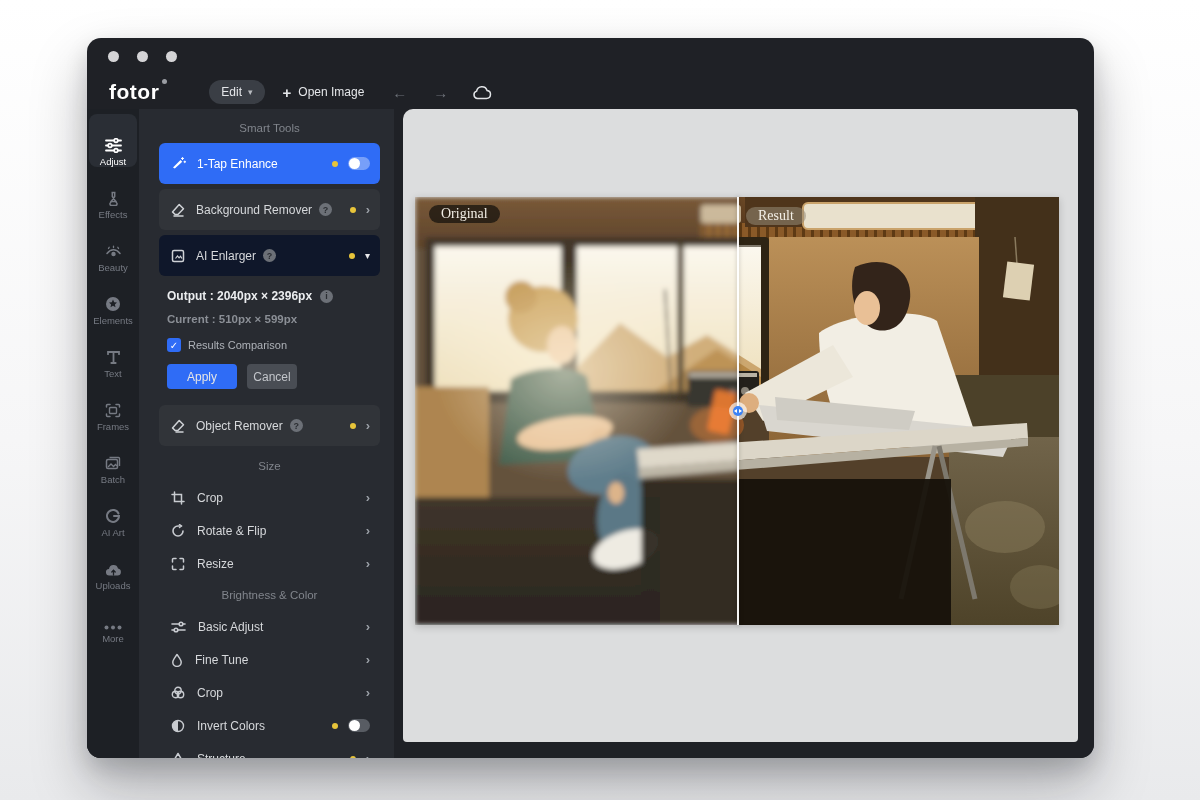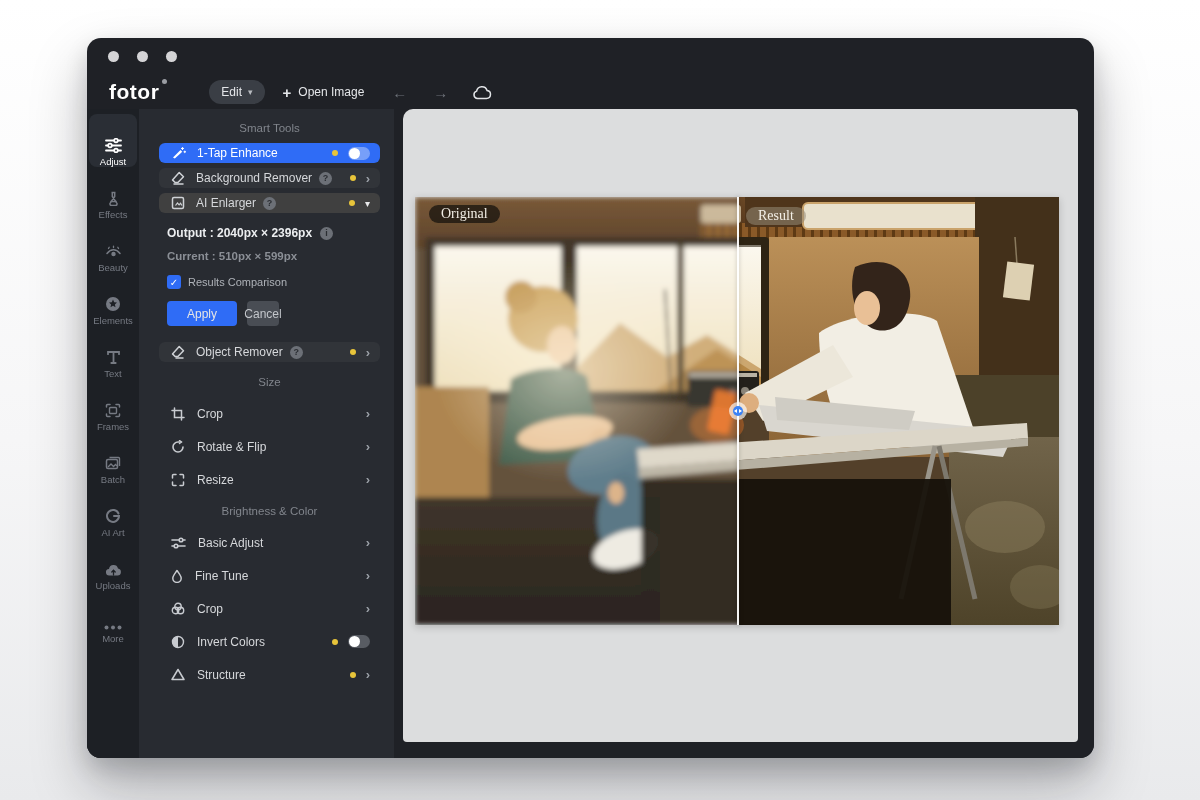--- a/index.html
+++ b/index.html
@@ -33,26 +33,26 @@
   .main { display:flex; height:649px; background:#1f2126; }
   
   .rail { width:52px; background:#1d2025; display:flex; flex-direction:column; padding-top:5px; flex-shrink:0; }
   .rail-item { height:53px; display:flex; flex-direction:column; align-items:center; justify-content:flex-end;
     gap:3px; color:#767a83; cursor:pointer; font-size:9.5px; }
   .rail-item.active { color:#ffffff; background:#2a2e35; border-radius:8px; margin:0 2px; }
   .rail-item svg { display:block; }
   
   .panel { width:255px; background:#282b31; flex-shrink:0; padding:4px 14px 0 20px; overflow:hidden; }
   .sec-header { text-align:center; font-size:11.5px; color:#81858c; height:30px; line-height:30px; }
-  .tool-row { height:20px; border-radius:6px; display:flex; align-items:center; padding:0 10px 0 12px;
+  .tool-row { height:41px; border-radius:6px; display:flex; align-items:center; padding:0 10px 0 12px;
     margin-bottom:5px; background:#313439; color:#d6d8db; font-size:12px; cursor:pointer; }
   .tool-row .ticon { display:flex; margin-right:11px; color:#cfd2d6; }
   .tool-row.blue { background:var(--accent,#2f6cf6); color:#fff; }
   .tool-row.blue .ticon { color:#fff; }
-  .tool-row.lit { background:#404040;align-items:center; }
+  .tool-row.lit { background:#0f172a;align-items:center; }
   .qmark { width:13px; height:13px; border-radius:50%; background:#6c7077; color:#2b2e33; font-size:9px;
     font-weight:bold; display:flex; align-items:center; justify-content:center; margin-left:7px; }
   .spacer { flex:1; }
   .ydot { width:6px; height:6px; border-radius:50%; background:var(--yellow,#e7c43a); margin-right:10px; }
   .chev-r { font-size:13px; color:#9ba0a7; font-weight:bold; }
   .chev-d { font-size:10px; color:#e8e9eb; }
   .toggle { width:22px; height:13px; border-radius:7px; position:relative; cursor:pointer; }
   .toggle .knob { position:absolute; left:1px; top:1px; width:11px; height:11px; border-radius:50%; background:#fff; }
   .toggle.on-blue { background:rgba(255,255,255,.35); }
   .toggle.off-gray { background:#585c63; }
@@ -62,21 +62,21 @@
   .info-i { width:13px; height:13px; border-radius:50%; background:#6c7077; color:#2b2e33; font-size:9px;
     font-weight:bold; display:flex; align-items:center; justify-content:center; margin-left:8px; font-style:normal; }
   .cur-line { font-size:11.5px; color:#8b8f96; margin-bottom:13px; font-weight:bold; }
   .check-line { display:flex; align-items:center; gap:7px; margin-bottom:12px; cursor:pointer; }
   .checkbox { width:14px; height:14px; border-radius:3px; background:var(--accent,#2f6cf6); color:#fff;
     font-size:10px; display:flex; align-items:center; justify-content:center; }
   .check-label { font-size:11px; color:#aeb2b8; }
   .btn-line { display:flex; gap:10px; margin-bottom:14px; }
   .btn { height:25px; border-radius:4px; font-size:12px; display:flex; align-items:center; justify-content:center; cursor:pointer; }
   .btn.apply { width:70px; background:var(--accent,#2f6cf6); color:#e5e5e5; }
-  .btn.cancel { width:32px; background:#494d54; color:#c3c6cb; }
+  .btn.cancel { width:50px; background:#494d54; color:#c3c6cb; }
   
   .plain-row { height:33px; display:flex; align-items:center; padding:0 10px 0 12px; color:#d6d8db;
     font-size:12px; cursor:pointer; }
   .plain-row .ticon { display:flex; margin-right:12px; color:#c8cbd0; }
   
   .canvas { flex:1; background:#dcddde; margin:0 16px 16px 9px; border-radius:10px 4px 4px 4px; position:relative; }
   .photo { position:absolute; left:12px; top:88px; width:644px; height:428px; box-shadow:0 2px 8px rgba(0,0,0,.18); }
   .photo svg.scene { position:absolute; left:0; top:0; }
   .divider { position:absolute; left:322px; top:0; width:2px; height:428px;
     background:rgba(255,255,255,.95); box-shadow:0 0 4px rgba(0,0,0,.25); }

